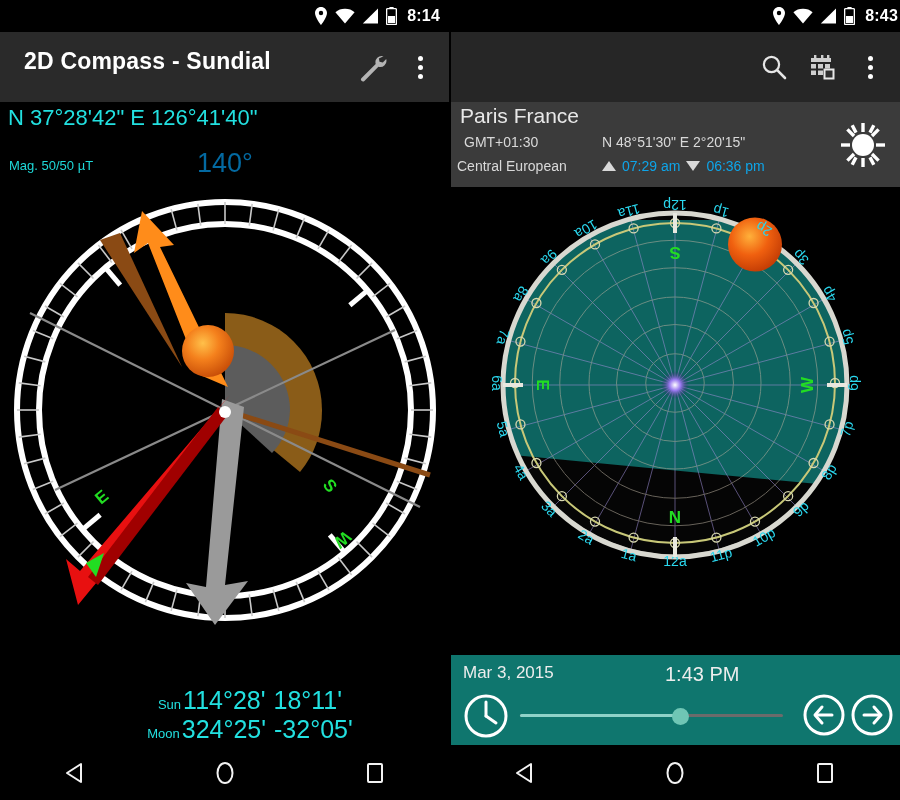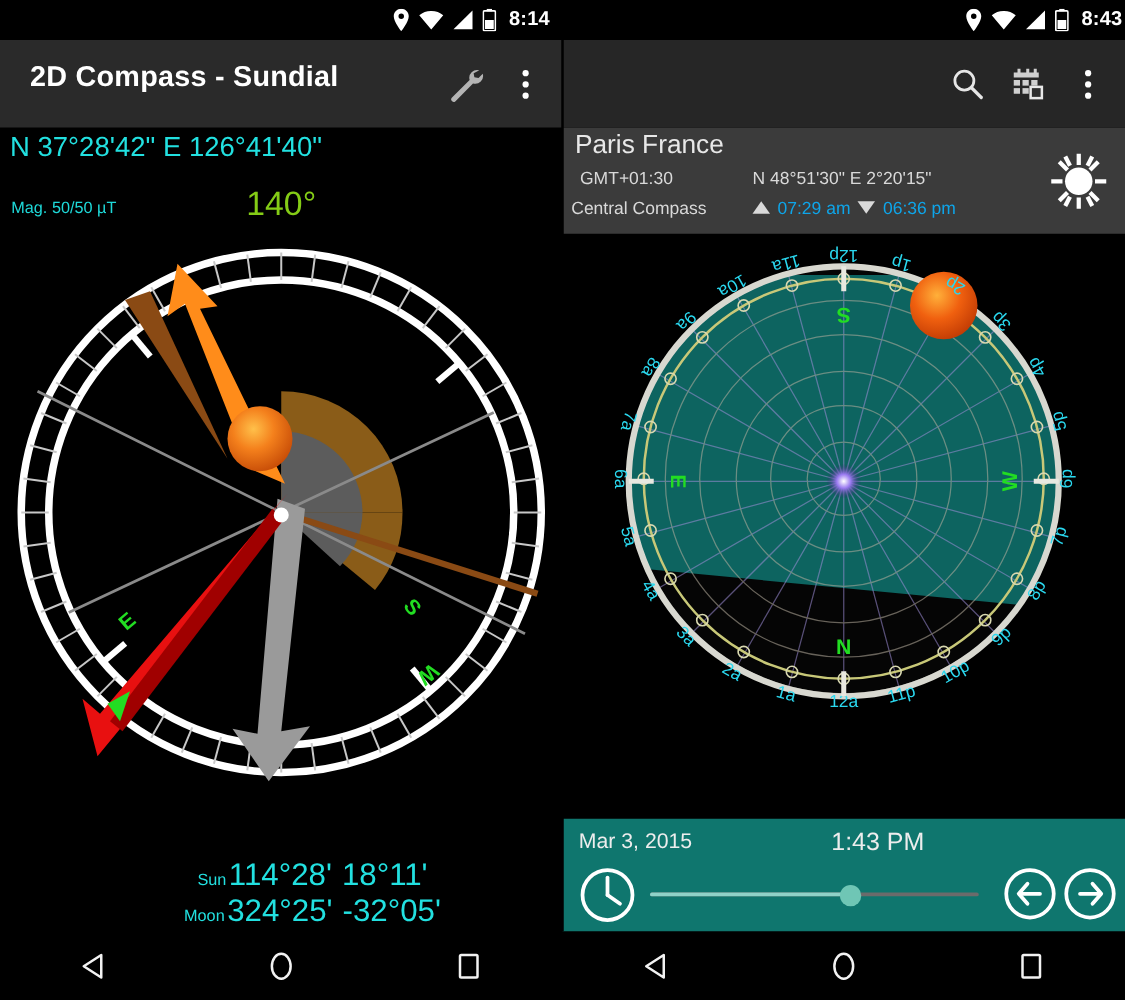--- a/index.html
+++ b/index.html
@@ -32,21 +32,21 @@
   .ab-title.r{left:25px;}
   .ab-actions{position:absolute;right:8px;top:0;height:70px;display:flex;align-items:center;gap:4px;}
   .ab-btn{width:44px;height:48px;display:flex;align-items:center;justify-content:center;cursor:pointer;}
   .dots{display:flex;flex-direction:column;gap:4px;align-items:center;}
   .dots i{width:5px;height:5px;border-radius:50%;background:#fff;display:block;}
 
   
   .coords{position:absolute;left:8px;top:105px;font-size:22px;color:#22e0e0;font-weight:normal;
           letter-spacing:0px;white-space:nowrap;}
   .mag{position:absolute;left:9px;top:158px;font-size:13px;color:#1ed8d8;white-space:nowrap;}
-  .heading{position:absolute;left:0;top:148px;width:450px;text-align:center;font-size:27px;color:#84cc16;}
+  .heading{position:absolute;left:0;top:148px;width:450px;text-align:center;font-size:27px;color:#0369a1;}
   .compass-wrap{position:absolute;left:0;top:185px;width:450px;height:470px;}
   .bottominfo{position:absolute;left:0;top:688px;width:500px;}
   .bi-row{display:flex;align-items:baseline;justify-content:center;line-height:1;margin-bottom:4px;}
   .bi-lab{font-size:13px;color:#22e0e0;margin-right:2px;}
   .bi-val{font-size:25px;color:#22e0e0;letter-spacing:0px;white-space:nowrap;}
 
   
   .loc{position:absolute;left:450px;top:102px;width:450px;height:85px;background:#3b3b3b;z-index:15;}
   .loc-city{position:absolute;left:10px;top:2px;font-size:21px;color:#e8e8e8;}
   .loc-tz{position:absolute;left:14px;top:32px;font-size:14px;color:#d9d9d9;}
@@ -453,21 +453,21 @@
             <i></i>
             <i></i>
           </span>
       </div>
     </div>
   </div>
 
   <div class="loc">
     <div class="loc-city">Paris France</div>
     <div class="loc-tz">GMT+01:30</div>
-    <div class="loc-tzname">Central Compass</div>
+    <div class="loc-tzname">Central European</div>
     <div class="loc-coord">N 48°51'30" E 2°20'15"</div>
     <div class="loc-rise">
       <span class="tri-up"></span>
       <span>07:29 am</span>
       <span class="tri-dn"></span>
       <span>06:36 pm</span>
     </div>
     <div class="sunbtn">
       <svg width="50" height="50" viewBox="0 0 50 50">
         <circle cx="25" cy="25" r="11" fill="#fff"></circle>

